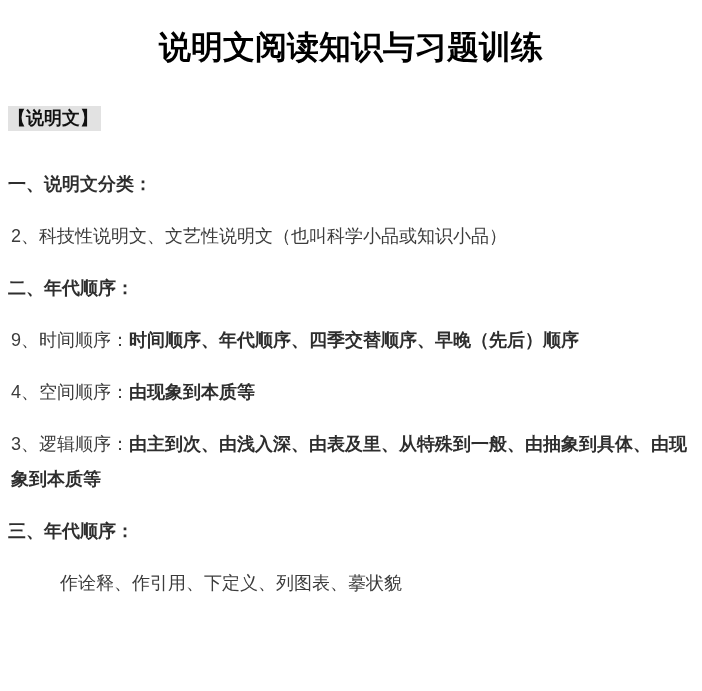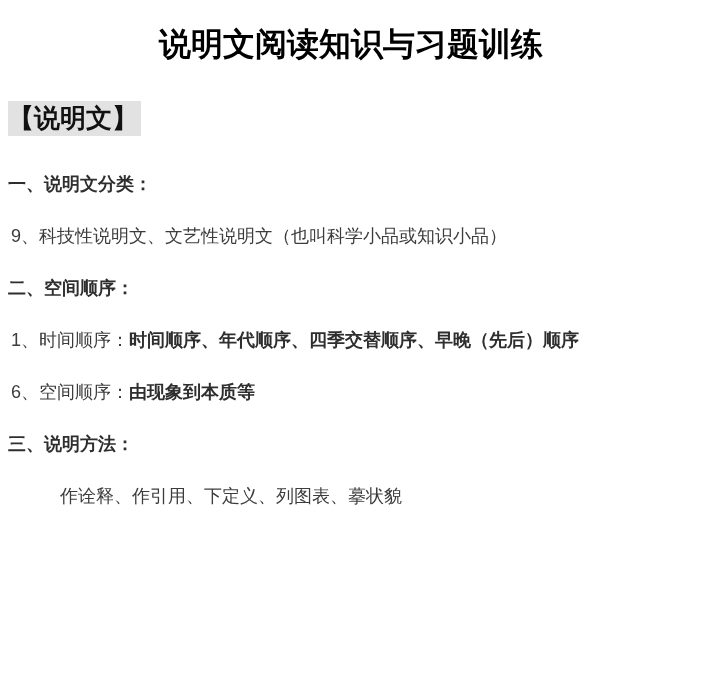--- a/index.html
+++ b/index.html
@@ -15,25 +15,24 @@
     padding: 29px 8px 0 8px;
     font-family: "Liberation Sans", "DejaVu Sans", sans-serif;
   }
   .title {
     margin: 0;
     font-size: 32px;
     line-height: 36px;
     font-weight: 700;
     text-align: center;
     color: #000000;
-    font-family: Liberation Mono, monospace;
   }
   .banner {
     margin-top: 36px;
-    font-size: 26px;
+    font-size: 18px;
     line-height: 34px;
     font-weight: 700;
     color: #111111;
   }
   .banner .hl {
     padding: 2px 3px 3px 0;
   }
   #content {
     margin-top: 32px;
   }
@@ -63,19 +62,20 @@
 <body>
 
 <h1 class="title" style="color: rgb(0, 0, 0);">说明文阅读知识与习题训练</h1>
 
 <div class="banner">
   <span class="hl" style="background: rgb(226, 226, 226);">【说明文】</span>
 </div>
 
 <div id="content">
     <p class="heading"><span class="bold">一、说明文分类：</span></p>
-    <p class="item"><span>9、科技性说明文、文艺性说明文（也叫科学小品或知识小品）</span></p>
-    <p class="heading"><span class="bold">二、空间顺序：</span></p>
-    <p class="item"><span>1、时间顺序：</span><span class="bold">时间顺序、年代顺序、四季交替顺序、早晚（先后）顺序</span></p>
-    <p class="item"><span>6、空间顺序：</span><span class="bold">由现象到本质等</span></p>
-    <p class="heading"><span class="bold">三、说明方法：</span></p>
+    <p class="item"><span>2、科技性说明文、文艺性说明文（也叫科学小品或知识小品）</span></p>
+    <p class="heading"><span class="bold">二、年代顺序：</span></p>
+    <p class="item"><span>9、时间顺序：</span><span class="bold">时间顺序、年代顺序、四季交替顺序、早晚（先后）顺序</span></p>
+    <p class="item"><span>4、空间顺序：</span><span class="bold">由现象到本质等</span></p>
+    <p class="item"><span>3、逻辑顺序：</span><span class="bold">由主到次、由浅入深、由表及里、从特殊到一般、由抽象到具体、由现象到本质等</span></p>
+    <p class="heading"><span class="bold">三、年代顺序：</span></p>
     <p class="indent-item"><span>作诠释、作引用、下定义、列图表、摹状貌</span></p>
   </div>
 
 </body></html>

